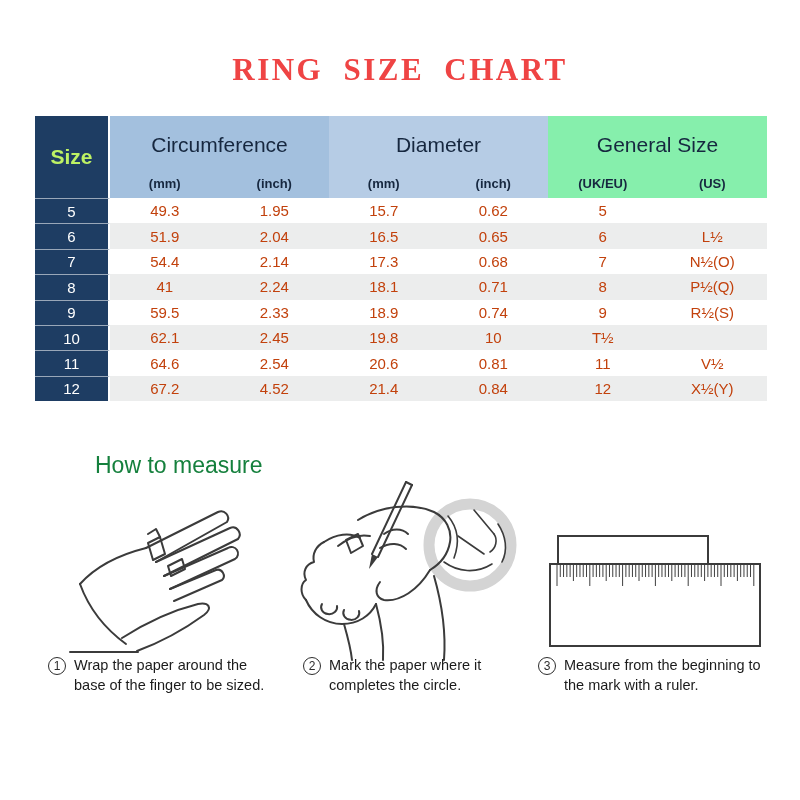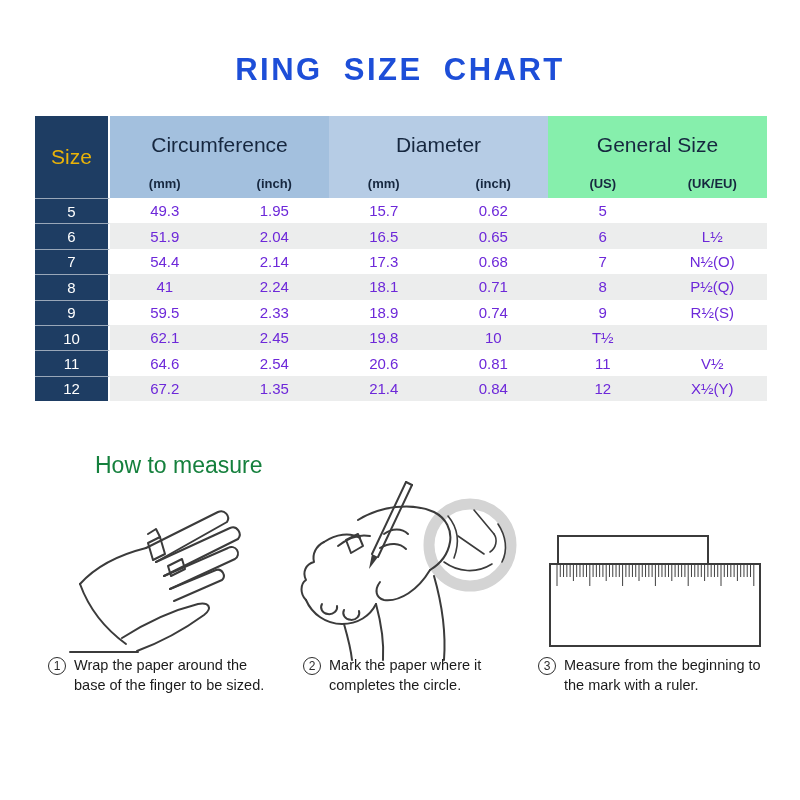--- a/index.html
+++ b/index.html
@@ -4,46 +4,46 @@
 <style>
   html,body{margin:0;padding:0;background:#ffffff;}
   .page{
     position:relative;width:800px;height:800px;background:#ffffff;
     font-family:"Liberation Sans",sans-serif;overflow:hidden;
   }
   
   .title{
     position:absolute;top:52px;left:0;width:100%;
     text-align:center;
-    font-family:Liberation Sans, sans-serif;
+    font-family:Liberation Serif, serif;
     font-weight:bold;font-size:31px;letter-spacing:2.5px;word-spacing:10px;
-    color:#1d4ed8;
+    color:#ef4444;
   }
   
   .ring-table{position:absolute;left:35px;top:116px;width:732px;}
   .thead{display:grid;grid-template-columns:75px 219px 219px 219px;height:82px;}
   .size-head{
-    background:#1e3d63;color:#eab308;font-weight:normal;font-size:21px;
+    background:#1e3d63;color:#bef264;font-weight:bold;font-size:21px;
     display:flex;align-items:center;justify-content:center;
     border-right:2px solid #ffffff;box-sizing:border-box;
   }
   .group{display:flex;flex-direction:column;box-sizing:border-box;}
   .group-label{
     flex:1;display:flex;align-items:center;justify-content:center;
     font-size:21px;color:#16273f;padding-top:6px;
   }
   .group-subs{
     height:30px;display:grid;grid-template-columns:1fr 1fr;
     font-size:13px;font-weight:bold;color:#16273f;
   }
   .group-subs span{display:flex;align-items:center;justify-content:center;}
   .tbody{width:732px;}
   .trow{display:grid;grid-template-columns:75px repeat(6,1fr);height:25.4px;background:#ffffff;}
   .trow.alt{background:#eceded;}
-  .cell{display:flex;align-items:center;justify-content:center;font-size:15px;color:#6d28d9;}
+  .cell{display:flex;align-items:center;justify-content:center;font-size:15px;color:#c2410c;}
   .size-cell{
     background:#1e3d63;color:#ffffff;
     border-top:1px solid rgba(255,255,255,.55);
     border-right:2px solid #ffffff;box-sizing:border-box;
   }
   
   .howto-heading{position:absolute;left:95px;top:452px;font-size:23px;color:#15803d;}
   .fig{position:absolute;}
   .fig svg{display:block;}
   .sketch{stroke:#3b3b3b;stroke-width:2;fill:none;stroke-linecap:round;stroke-linejoin:round;}
@@ -84,22 +84,22 @@
         <div class="group-label">Diameter</div>
         <div class="group-subs">
           <span>(mm)</span>
           <span>(inch)</span>
         </div>
       </div>
 
       <div class="group" style="background:#86efac">
         <div class="group-label">General Size</div>
         <div class="group-subs">
+          <span>(UK/EU)</span>
           <span>(US)</span>
-          <span>(UK/EU)</span>
         </div>
       </div>
     </div>
     <div class="tbody">
         <div class="trow">
           <div class="cell size-cell">5</div>
           <div class="cell val-cell">49.3</div>
           <div class="cell val-cell">1.95</div>
           <div class="cell val-cell">15.7</div>
           <div class="cell val-cell">0.62</div>
@@ -154,21 +154,21 @@
           <div class="cell val-cell">64.6</div>
           <div class="cell val-cell">2.54</div>
           <div class="cell val-cell">20.6</div>
           <div class="cell val-cell">0.81</div>
           <div class="cell val-cell">11</div>
           <div class="cell val-cell">V½</div>
         </div>
         <div class="trow alt">
           <div class="cell size-cell">12</div>
           <div class="cell val-cell">67.2</div>
-          <div class="cell val-cell">1.35</div>
+          <div class="cell val-cell">4.52</div>
           <div class="cell val-cell">21.4</div>
           <div class="cell val-cell">0.84</div>
           <div class="cell val-cell">12</div>
           <div class="cell val-cell">X½(Y)</div>
         </div>
       </div>
   </div>
 
   <div class="howto-heading">How to measure</div>
 

